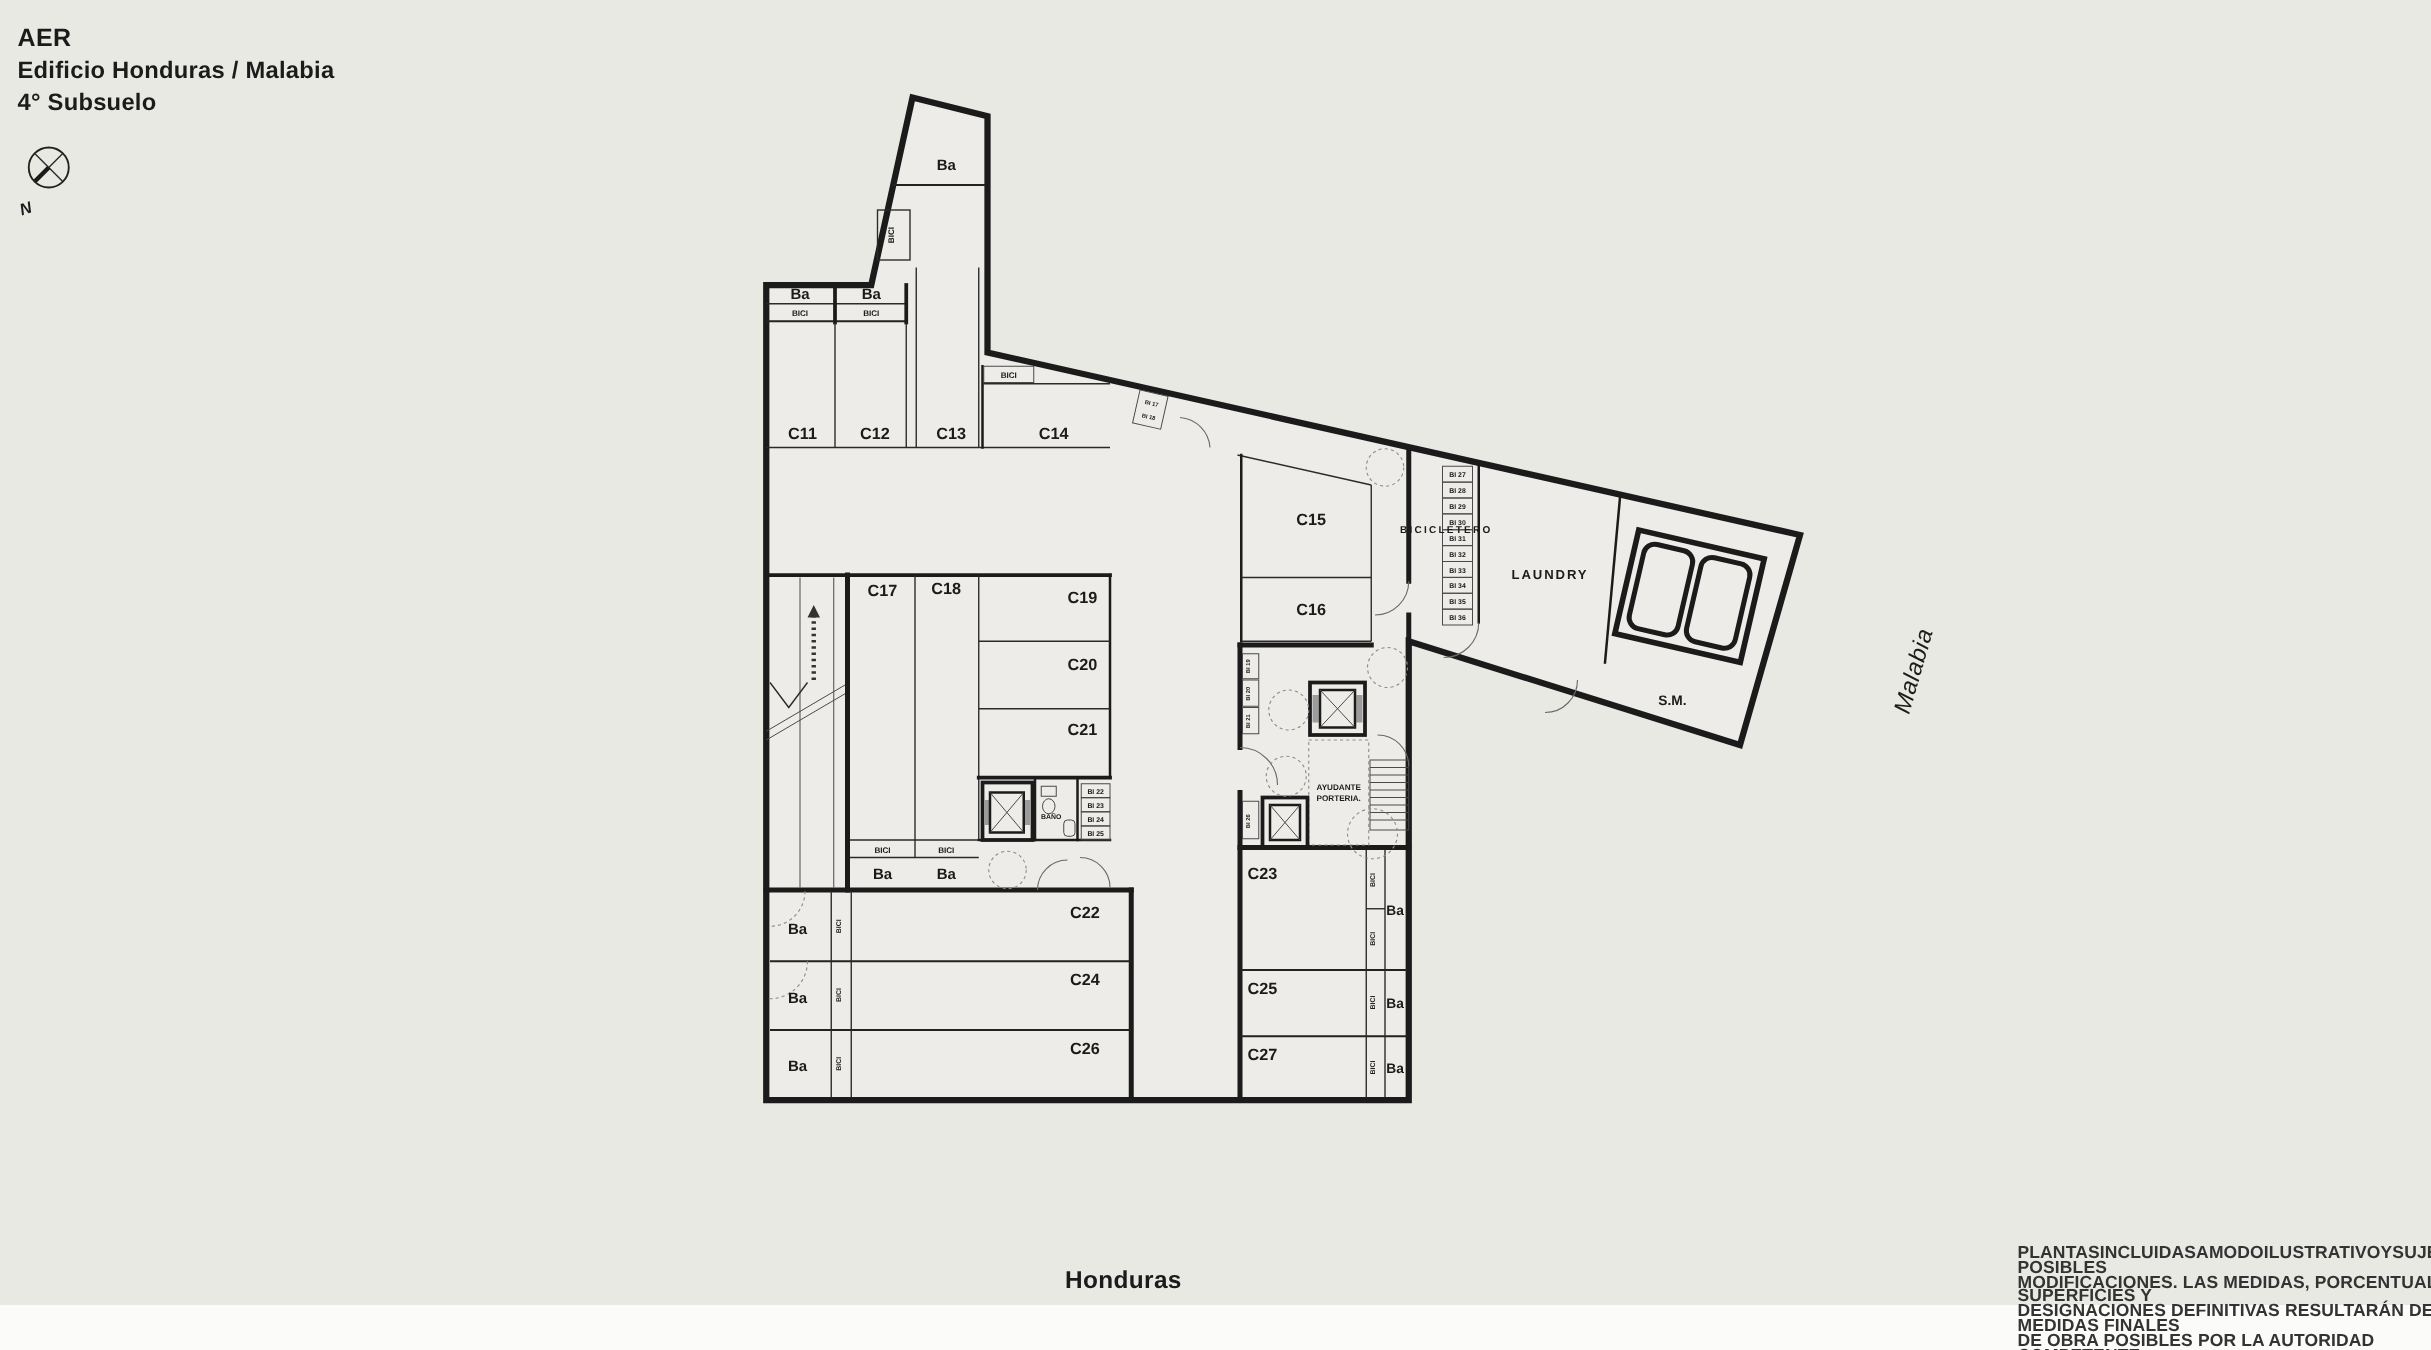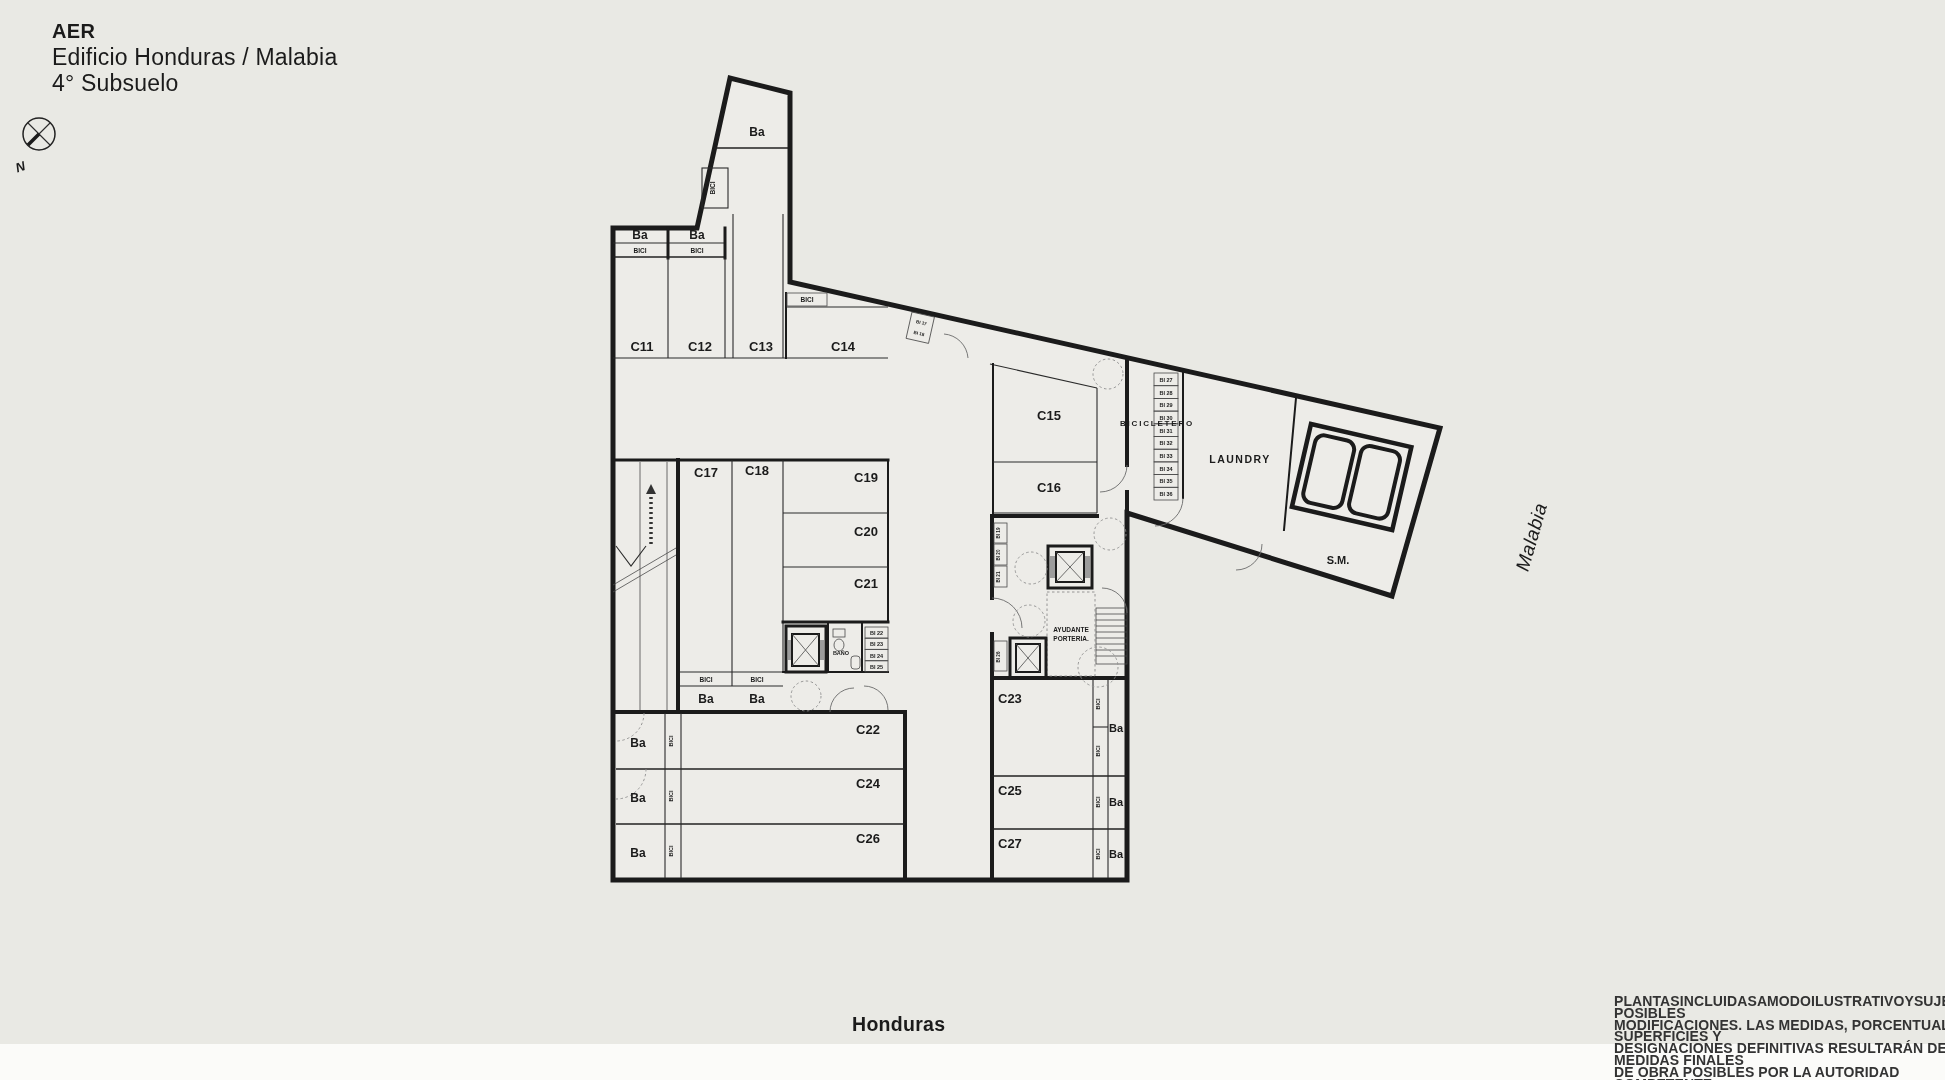--- a/index.html
+++ b/index.html
@@ -1,21 +1,21 @@
 <!DOCTYPE html>
 <html><head>
 <meta charset="utf-8">
 <style>
   html,body{margin:0;padding:0;}
   body{width:1945px;height:1080px;background:#e9e9e4;overflow:hidden;position:relative;
        font-family:"Liberation Sans",sans-serif;color:#1b1b1b;}
   #paper-strip{position:absolute;left:0;top:1044px;width:1945px;height:36px;background:#fbfbf9;}
-  #header{position:absolute;left:14px;top:18px;line-height:26px;margin-left:38px;}
+  #header{position:absolute;left:14px;top:18px;line-height:26px;}
   #header .brand{font-size:20px;font-weight:600;letter-spacing:.3px;}
-  #header .sub{font-size:23px;font-weight:400;letter-spacing:.2px;}
+  #header .sub{font-size:19px;font-weight:700;letter-spacing:.2px;}
   #compass{position:absolute;left:8px;top:106px;}
   #street-bottom{position:absolute;left:852px;top:1013px;font-size:19.5px;font-weight:700;letter-spacing:.3px;}
   #street-side{position:absolute;left:1467px;top:526px;width:130px;text-align:center;
        font-size:19px;font-style:italic;transform:rotate(-74deg);letter-spacing:.5px;}
   #disclaimer{position:absolute;left:1614px;top:996px;width:380px;font-size:14px;font-weight:bold;
        line-height:11.8px;color:#333;letter-spacing:.1px;}
   #plan-svg{position:absolute;left:0;top:0;}
   
   .w5{stroke:#1b1b1b;stroke-width:5;fill:none;stroke-linecap:square}
   .w4{stroke:#1b1b1b;stroke-width:4;fill:none;stroke-linecap:square}

